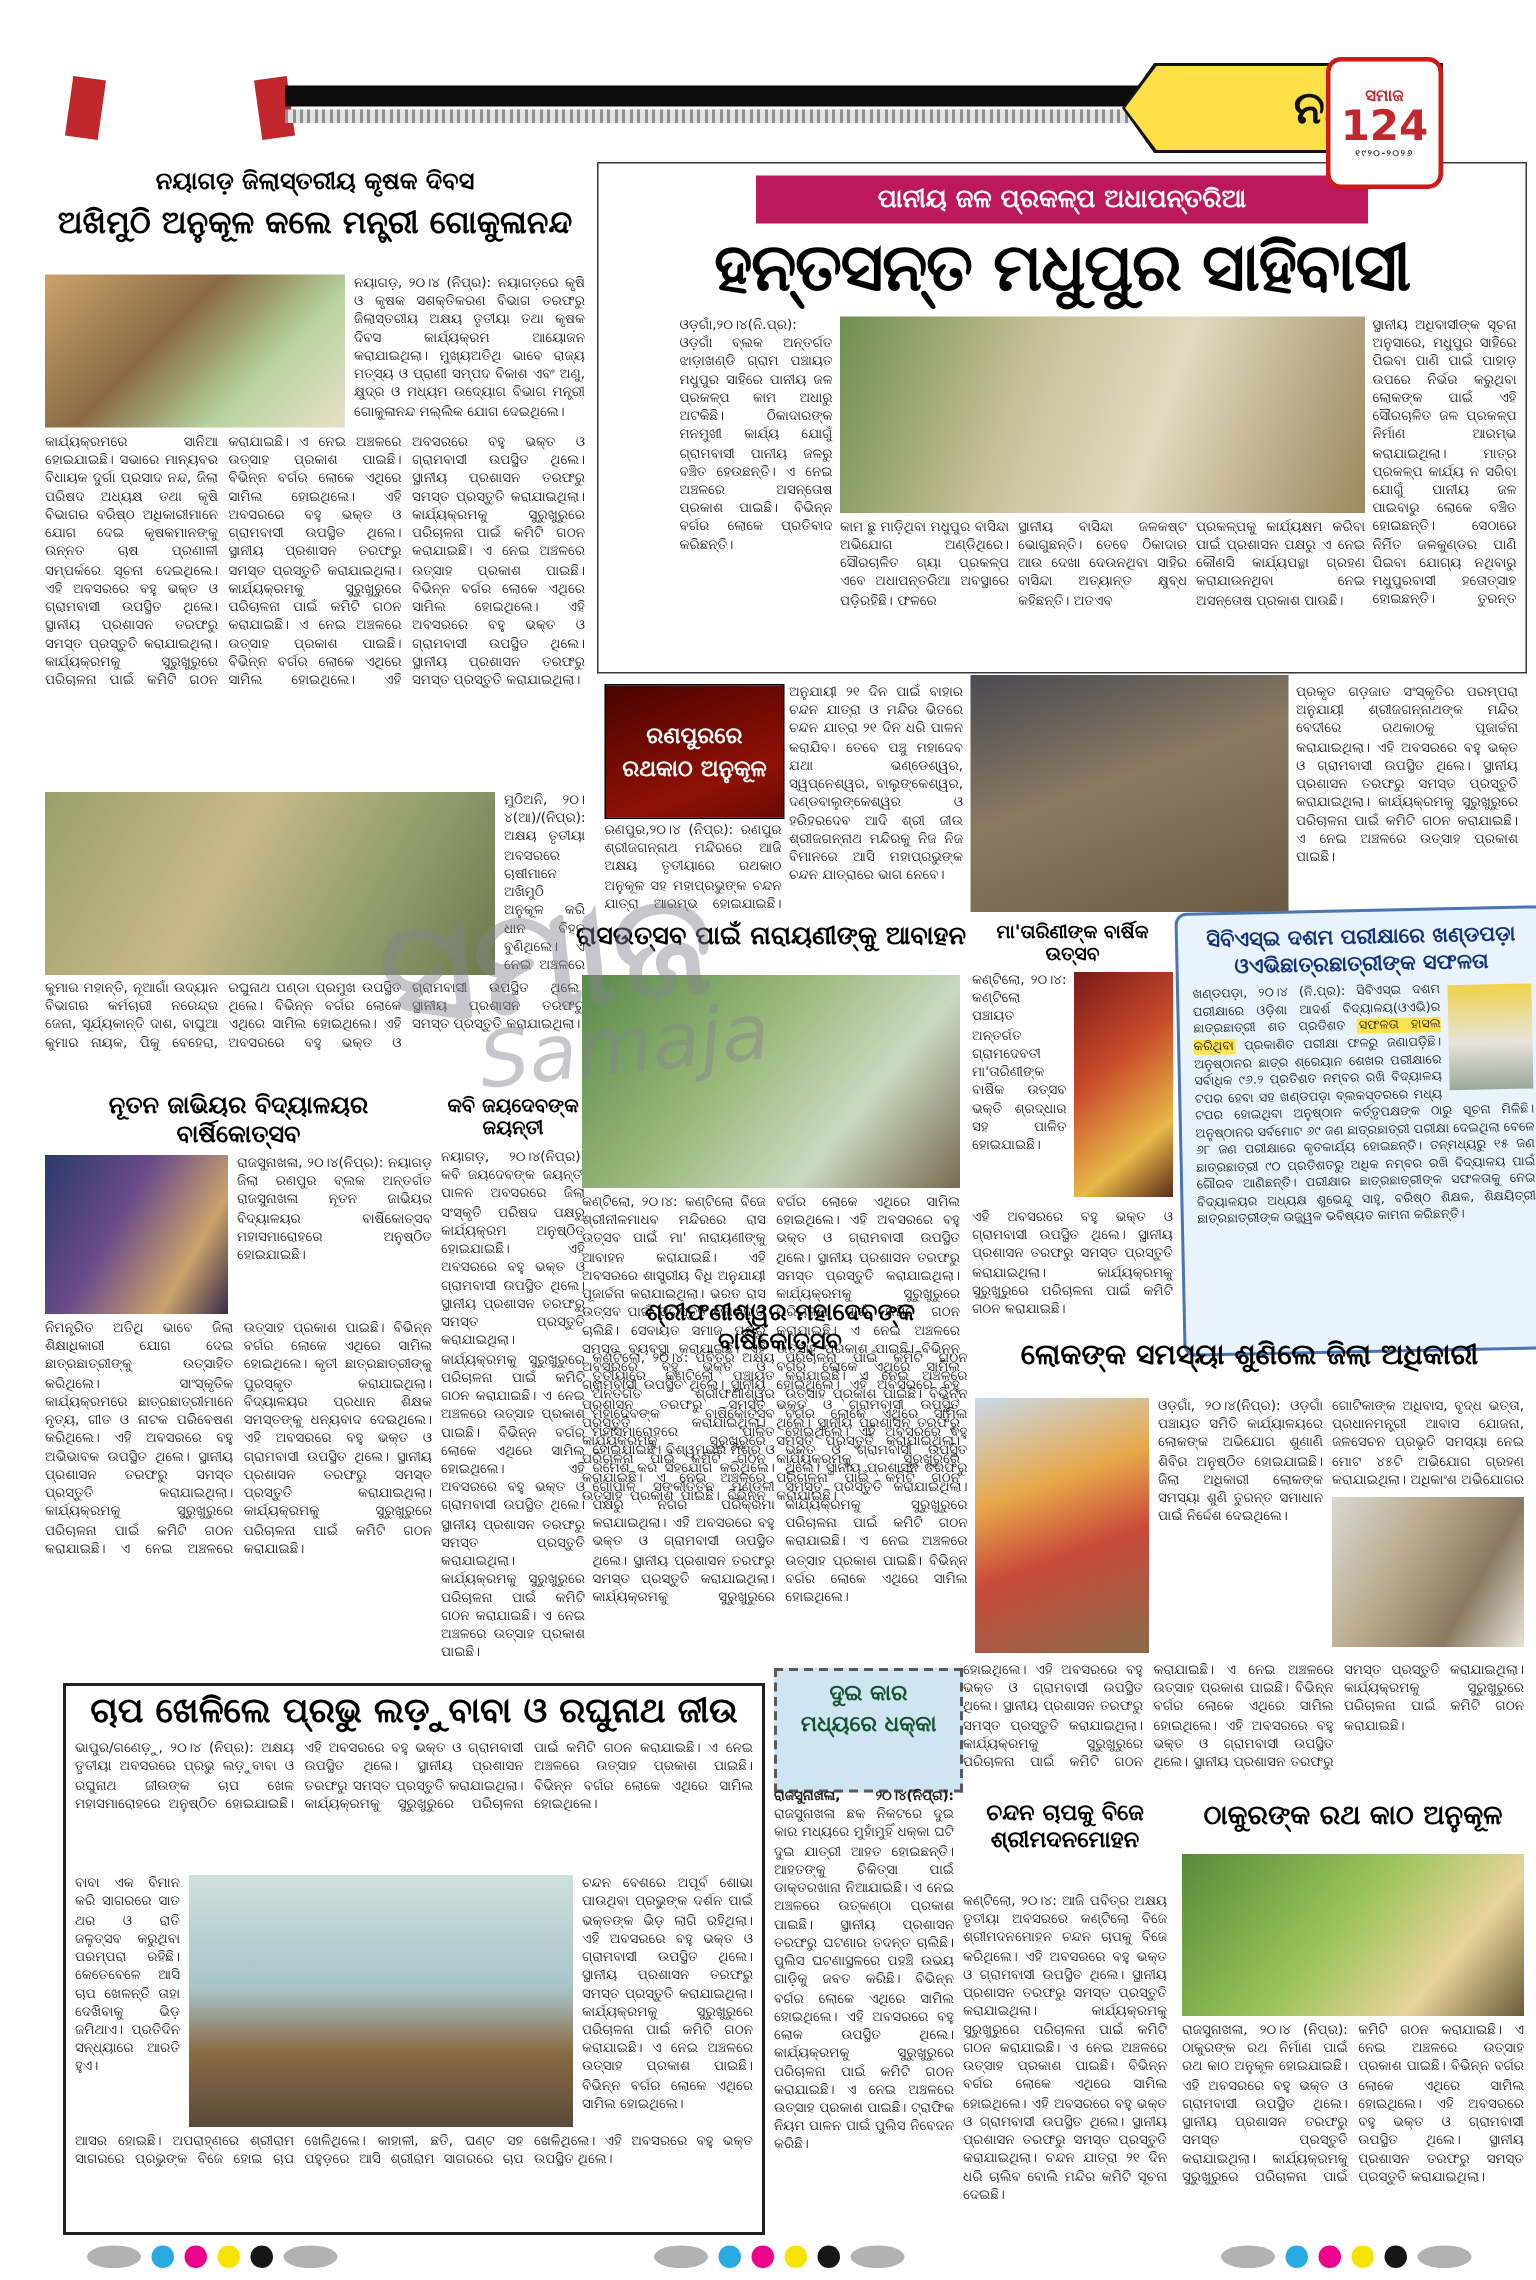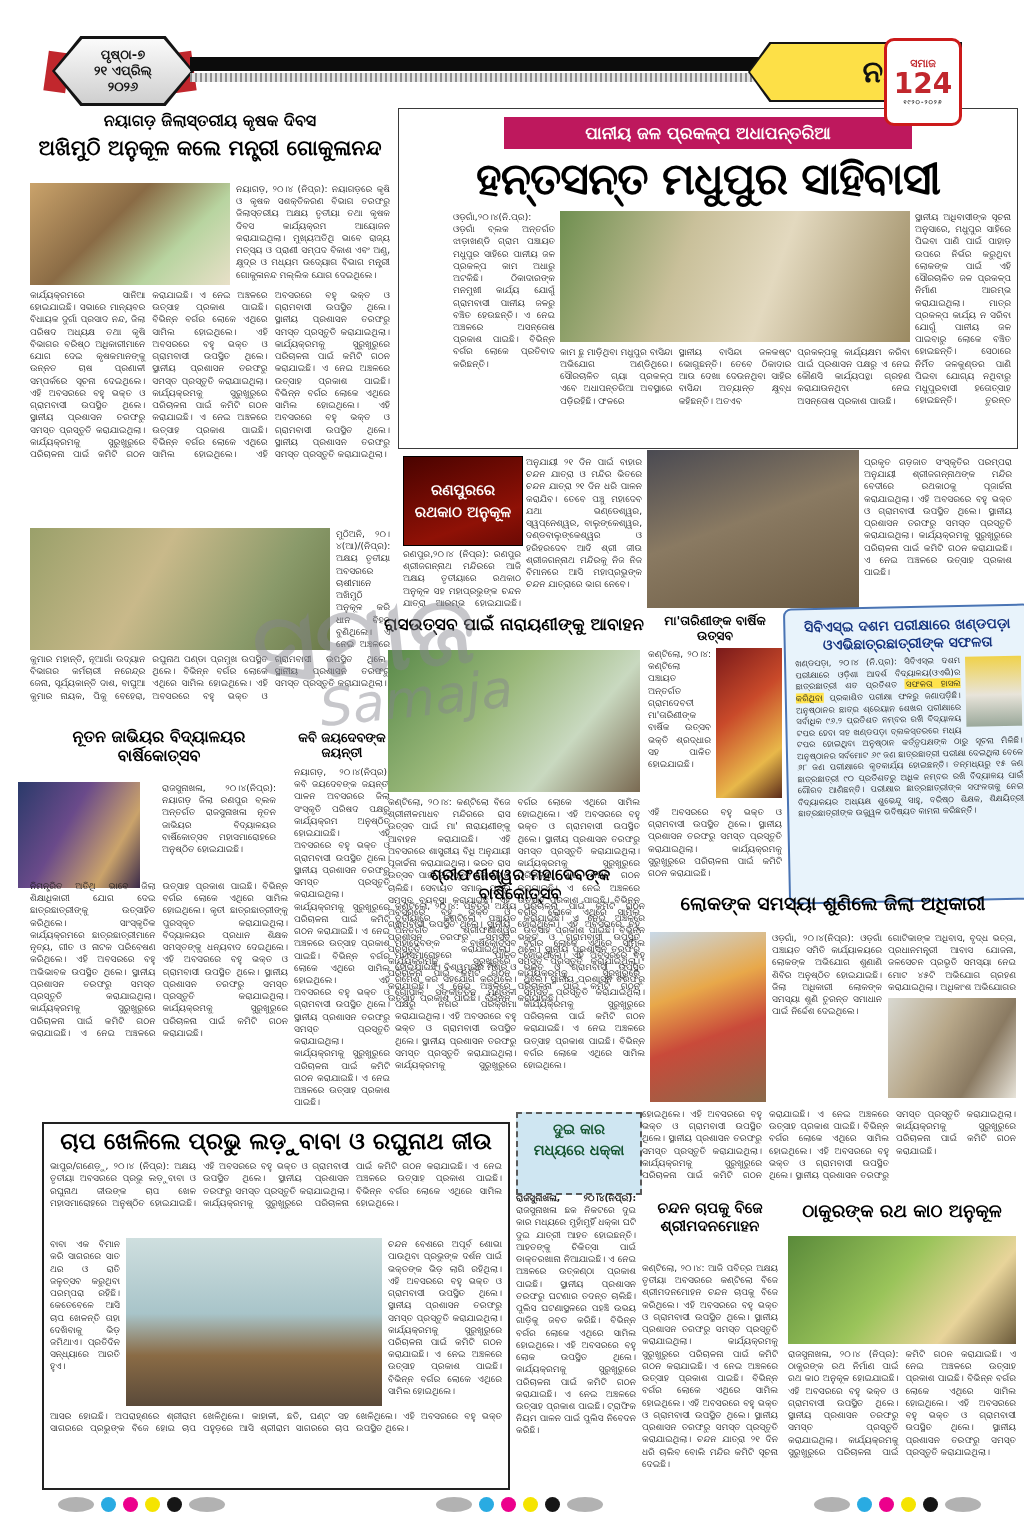--- a/index.html
+++ b/index.html
@@ -65,27 +65,20 @@
   .dot{width:15px;height:15px;border-radius:50%;}
   .ell{width:36px;height:15px;border-radius:50%;background:#b2b2b2;}
 </style>
 </head>
 <body>
 
 <div class="page">
 
   <div class="abs wing" style="left:46px;top:52px;transform:rotate(8deg);"></div>
   <div class="abs wing" style="left:172px;top:52px;transform:rotate(-8deg);"></div>
-  <div class="abs hexo" style="left:52px;top:36px;width:142px;height:70px;">
-    <div class="hexi">
-      <span>ପୃଷ୍ଠା-୭</span>
-      <span>୨୧ ଏପ୍ରିଲ୍</span>
-      <span>୨୦୨୬</span>
-    </div>
-  </div>
   <div class="abs barblack" style="left:190px;top:57px;width:690px;height:14px;"></div>
   <div class="abs bardot" style="left:190px;top:73px;width:690px;height:9px;"></div>
   <div class="abs edo" style="left:748px;top:42px;width:214px;height:60px;">
     <div class="edi">
         <span>ନୟାଗଡ଼</span>
       </div>
   </div>
   <div class="abs logo" style="left:884px;top:38px;width:72px;height:82px;">
     <div class="t">ସମାଜ</div>
     <div class="n">124</div>
@@ -99,21 +92,21 @@
     <div class="bt" style="flex:1;height:102px;">ନୟାଗଡ଼, ୨୦।୪ (ନିପ୍ର): ନୟାଗଡ଼ରେ କୃଷି ଓ କୃଷକ ସଶକ୍ତିକରଣ ବିଭାଗ ତରଫରୁ ଜିଲାସ୍ତରୀୟ ଅକ୍ଷୟ ତୃତୀୟା ତଥା କୃଷକ ଦିବସ କାର୍ଯ୍ୟକ୍ରମ ଆୟୋଜନ କରାଯାଇଥିଲା। ମୁଖ୍ୟଅତିଥି ଭାବେ ରାଜ୍ୟ ମତ୍ସ୍ୟ ଓ ପ୍ରାଣୀ ସମ୍ପଦ ବିକାଶ ଏବଂ ଅଣୁ, କ୍ଷୁଦ୍ର ଓ ମଧ୍ୟମ ଉଦ୍ୟୋଗ ବିଭାଗ ମନ୍ତ୍ରୀ ଗୋକୁଳାନନ୍ଦ ମଲ୍ଲିକ ଯୋଗ ଦେଇଥିଲେ।</div>
   </div>
   <div class="abs bt c3" style="left:30px;top:289px;width:360px;height:236px;">କାର୍ଯ୍ୟକ୍ରମରେ ସାନିଆ ହୋଇଯାଇଛି। ସଭାରେ ମାନ୍ୟବର ବିଧାୟକ ଦୁର୍ଗା ପ୍ରସାଦ ନନ୍ଦ, ଜିଲା ପରିଷଦ ଅଧ୍ୟକ୍ଷ ତଥା କୃଷି ବିଭାଗର ବରିଷ୍ଠ ଅଧିକାରୀମାନେ ଯୋଗ ଦେଇ କୃଷକମାନଙ୍କୁ ଉନ୍ନତ ଚାଷ ପ୍ରଣାଳୀ ସମ୍ପର୍କରେ ସୂଚନା ଦେଇଥିଲେ। ଏହି ଅବସରରେ ବହୁ ଭକ୍ତ ଓ ଗ୍ରାମବାସୀ ଉପସ୍ଥିତ ଥିଲେ। ସ୍ଥାନୀୟ ପ୍ରଶାସନ ତରଫରୁ ସମସ୍ତ ପ୍ରସ୍ତୁତି କରାଯାଇଥିଲା। କାର୍ଯ୍ୟକ୍ରମକୁ ସୁରୁଖୁରୁରେ ପରିଚାଳନା ପାଇଁ କମିଟି ଗଠନ କରାଯାଇଛି। ଏ ନେଇ ଅଞ୍ଚଳରେ ଉତ୍ସାହ ପ୍ରକାଶ ପାଇଛି। ବିଭିନ୍ନ ବର୍ଗର ଲୋକେ ଏଥିରେ ସାମିଲ ହୋଇଥିଲେ। ଏହି ଅବସରରେ ବହୁ ଭକ୍ତ ଓ ଗ୍ରାମବାସୀ ଉପସ୍ଥିତ ଥିଲେ। ସ୍ଥାନୀୟ ପ୍ରଶାସନ ତରଫରୁ ସମସ୍ତ ପ୍ରସ୍ତୁତି କରାଯାଇଥିଲା। କାର୍ଯ୍ୟକ୍ରମକୁ ସୁରୁଖୁରୁରେ ପରିଚାଳନା ପାଇଁ କମିଟି ଗଠନ କରାଯାଇଛି। ଏ ନେଇ ଅଞ୍ଚଳରେ ଉତ୍ସାହ ପ୍ରକାଶ ପାଇଛି। ବିଭିନ୍ନ ବର୍ଗର ଲୋକେ ଏଥିରେ ସାମିଲ ହୋଇଥିଲେ। ଏହି ଅବସରରେ ବହୁ ଭକ୍ତ ଓ ଗ୍ରାମବାସୀ ଉପସ୍ଥିତ ଥିଲେ। ସ୍ଥାନୀୟ ପ୍ରଶାସନ ତରଫରୁ ସମସ୍ତ ପ୍ରସ୍ତୁତି କରାଯାଇଥିଲା। କାର୍ଯ୍ୟକ୍ରମକୁ ସୁରୁଖୁରୁରେ ପରିଚାଳନା ପାଇଁ କମିଟି ଗଠନ କରାଯାଇଛି। ଏ ନେଇ ଅଞ୍ଚଳରେ ଉତ୍ସାହ ପ୍ରକାଶ ପାଇଛି। ବିଭିନ୍ନ ବର୍ଗର ଲୋକେ ଏଥିରେ ସାମିଲ ହୋଇଥିଲେ। ଏହି ଅବସରରେ ବହୁ ଭକ୍ତ ଓ ଗ୍ରାମବାସୀ ଉପସ୍ଥିତ ଥିଲେ। ସ୍ଥାନୀୟ ପ୍ରଶାସନ ତରଫରୁ ସମସ୍ତ ପ୍ରସ୍ତୁତି କରାଯାଇଥିଲା।</div>
   <div class="abs" style="left:30px;top:528px;width:360px;height:122px;display:flex;gap:6px;">
     <div class="p-plough" style="width:300px;height:122px;flex:none;"></div>
     <div class="bt" style="flex:1;height:122px;">ମୁଠିଅନି, ୨୦।୪(ଆ)/(ନିପ୍ର): ଅକ୍ଷୟ ତୃତୀୟା ଅବସରରେ ଚାଷୀମାନେ ଅଖିମୁଠି ଅନୁକୂଳ କରି ଧାନ ବିହନ ବୁଣିଥିଲେ। ଏ ନେଇ ଅଞ୍ଚଳରେ ଉତ୍ସାହ ପ୍ରକାଶ ପାଇଛି।</div>
   </div>
   <div class="abs bt c3" style="left:30px;top:653px;width:360px;height:72px;">କୁମାର ମହାନ୍ତି, ନୂଆଗାଁ ଉଦ୍ୟାନ ବିଭାଗର କର୍ମଚାରୀ ନରେନ୍ଦ୍ର ଜେନା, ସୂର୍ଯ୍ୟକାନ୍ତି ଦାଶ, ବାଘୁଆ କୁମାର ନାୟକ, ପିକୁ ବେହେରା, ରଘୁନାଥ ପଣ୍ଡା ପ୍ରମୁଖ ଉପସ୍ଥିତ ଥିଲେ। ବିଭିନ୍ନ ବର୍ଗର ଲୋକେ ଏଥିରେ ସାମିଲ ହୋଇଥିଲେ। ଏହି ଅବସରରେ ବହୁ ଭକ୍ତ ଓ ଗ୍ରାମବାସୀ ଉପସ୍ଥିତ ଥିଲେ। ସ୍ଥାନୀୟ ପ୍ରଶାସନ ତରଫରୁ ସମସ୍ତ ପ୍ରସ୍ତୁତି କରାଯାଇଥିଲା।</div>
 
   <div class="abs hl" style="left:30px;top:728px;width:258px;font-size:16px;">ନୂତନ ଜାଭିୟର ବିଦ୍ୟାଳୟର ବାର୍ଷିକୋତ୍ସବ</div>
-  <div class="abs" style="left:18px;top:770px;width:258px;height:106px;display:flex;gap:22px;margin-top:12px;">
+  <div class="abs" style="left:30px;top:770px;width:258px;height:106px;display:flex;gap:6px;">
     <div class="p-stage" style="width:122px;height:106px;flex:none;"></div>
     <div class="bt" style="flex:1;height:106px;">ରାଜସୁନାଖଳା, ୨୦।୪(ନିପ୍ର): ନୟାଗଡ଼ ଜିଲା ରଣପୁର ବ୍ଲକ ଅନ୍ତର୍ଗତ ରାଜସୁନାଖଳା ନୂତନ ଜାଭିୟର ବିଦ୍ୟାଳୟର ବାର୍ଷିକୋତ୍ସବ ମହାସମାରୋହରେ ଅନୁଷ୍ଠିତ ହୋଇଯାଇଛି।</div>
   </div>
   <div class="abs bt c2" style="left:30px;top:880px;width:258px;height:228px;">ନିମନ୍ତ୍ରିତ ଅତିଥି ଭାବେ ଜିଲା ଶିକ୍ଷାଧିକାରୀ ଯୋଗ ଦେଇ ଛାତ୍ରଛାତ୍ରୀଙ୍କୁ ଉତ୍ସାହିତ କରିଥିଲେ। ସାଂସ୍କୃତିକ କାର୍ଯ୍ୟକ୍ରମରେ ଛାତ୍ରଛାତ୍ରୀମାନେ ନୃତ୍ୟ, ଗୀତ ଓ ନାଟକ ପରିବେଷଣ କରିଥିଲେ। ଏହି ଅବସରରେ ବହୁ ଅଭିଭାବକ ଉପସ୍ଥିତ ଥିଲେ। ସ୍ଥାନୀୟ ପ୍ରଶାସନ ତରଫରୁ ସମସ୍ତ ପ୍ରସ୍ତୁତି କରାଯାଇଥିଲା। କାର୍ଯ୍ୟକ୍ରମକୁ ସୁରୁଖୁରୁରେ ପରିଚାଳନା ପାଇଁ କମିଟି ଗଠନ କରାଯାଇଛି। ଏ ନେଇ ଅଞ୍ଚଳରେ ଉତ୍ସାହ ପ୍ରକାଶ ପାଇଛି। ବିଭିନ୍ନ ବର୍ଗର ଲୋକେ ଏଥିରେ ସାମିଲ ହୋଇଥିଲେ। କୃତୀ ଛାତ୍ରଛାତ୍ରୀଙ୍କୁ ପୁରସ୍କୃତ କରାଯାଇଥିଲା। ବିଦ୍ୟାଳୟର ପ୍ରଧାନ ଶିକ୍ଷକ ସମସ୍ତଙ୍କୁ ଧନ୍ୟବାଦ ଦେଇଥିଲେ। ଏହି ଅବସରରେ ବହୁ ଭକ୍ତ ଓ ଗ୍ରାମବାସୀ ଉପସ୍ଥିତ ଥିଲେ। ସ୍ଥାନୀୟ ପ୍ରଶାସନ ତରଫରୁ ସମସ୍ତ ପ୍ରସ୍ତୁତି କରାଯାଇଥିଲା। କାର୍ଯ୍ୟକ୍ରମକୁ ସୁରୁଖୁରୁରେ ପରିଚାଳନା ପାଇଁ କମିଟି ଗଠନ କରାଯାଇଛି।</div>
 
   <div class="abs hl" style="left:294px;top:730px;width:96px;font-size:13px;">କବି ଜୟଦେବଙ୍କ ଜୟନ୍ତୀ</div>
   <div class="abs bt" style="left:294px;top:766px;width:96px;height:342px;">ନୟାଗଡ଼, ୨୦।୪(ନିପ୍ର): କବି ଜୟଦେବଙ୍କ ଜୟନ୍ତୀ ପାଳନ ଅବସରରେ ଜିଲା ସଂସ୍କୃତି ପରିଷଦ ପକ୍ଷରୁ କାର୍ଯ୍ୟକ୍ରମ ଅନୁଷ୍ଠିତ ହୋଇଯାଇଛି। ଏହି ଅବସରରେ ବହୁ ଭକ୍ତ ଓ ଗ୍ରାମବାସୀ ଉପସ୍ଥିତ ଥିଲେ। ସ୍ଥାନୀୟ ପ୍ରଶାସନ ତରଫରୁ ସମସ୍ତ ପ୍ରସ୍ତୁତି କରାଯାଇଥିଲା। କାର୍ଯ୍ୟକ୍ରମକୁ ସୁରୁଖୁରୁରେ ପରିଚାଳନା ପାଇଁ କମିଟି ଗଠନ କରାଯାଇଛି। ଏ ନେଇ ଅଞ୍ଚଳରେ ଉତ୍ସାହ ପ୍ରକାଶ ପାଇଛି। ବିଭିନ୍ନ ବର୍ଗର ଲୋକେ ଏଥିରେ ସାମିଲ ହୋଇଥିଲେ। ଏହି ଅବସରରେ ବହୁ ଭକ୍ତ ଓ ଗ୍ରାମବାସୀ ଉପସ୍ଥିତ ଥିଲେ। ସ୍ଥାନୀୟ ପ୍ରଶାସନ ତରଫରୁ ସମସ୍ତ ପ୍ରସ୍ତୁତି କରାଯାଇଥିଲା। କାର୍ଯ୍ୟକ୍ରମକୁ ସୁରୁଖୁରୁରେ ପରିଚାଳନା ପାଇଁ କମିଟି ଗଠନ କରାଯାଇଛି। ଏ ନେଇ ଅଞ୍ଚଳରେ ଉତ୍ସାହ ପ୍ରକାଶ ପାଇଛି।</div>
 
   <div class="abs mainbox" style="left:398px;top:108px;width:618px;height:339px;">
     <div class="greenbanner">ପାନୀୟ ଜଳ ପ୍ରକଳ୍ପ ଅଧାପନ୍ତରିଆ</div>
@@ -171,21 +164,21 @@
     <div style="flex:1;display:flex;flex-direction:column;gap:4px;">
       <div class="bt" style="height:62px;">ଗୋଟିକାଙ୍କ ଅଧିବାସ, ବୃଦ୍ଧ ଭତ୍ତା, ପ୍ରଧାନମନ୍ତ୍ରୀ ଆବାସ ଯୋଜନା, ଜଳସେଚନ ପ୍ରଭୃତି ସମସ୍ୟା ନେଇ ମୋଟ ୪୫ଟି ଅଭିଯୋଗ ଗ୍ରହଣ କରାଯାଇଥିଲା। ଅଧିକାଂଶ ଅଭିଯୋଗର ତୁରନ୍ତ ସମାଧାନ କରାଯାଇଥିଲା।</div>
       <div class="p-griev" style="width:100%;height:100px;"></div>
     </div>
   </div>
   <div class="abs bt c3" style="left:642px;top:1108px;width:374px;height:80px;">ହୋଇଥିଲେ। ଏହି ଅବସରରେ ବହୁ ଭକ୍ତ ଓ ଗ୍ରାମବାସୀ ଉପସ୍ଥିତ ଥିଲେ। ସ୍ଥାନୀୟ ପ୍ରଶାସନ ତରଫରୁ ସମସ୍ତ ପ୍ରସ୍ତୁତି କରାଯାଇଥିଲା। କାର୍ଯ୍ୟକ୍ରମକୁ ସୁରୁଖୁରୁରେ ପରିଚାଳନା ପାଇଁ କମିଟି ଗଠନ କରାଯାଇଛି। ଏ ନେଇ ଅଞ୍ଚଳରେ ଉତ୍ସାହ ପ୍ରକାଶ ପାଇଛି। ବିଭିନ୍ନ ବର୍ଗର ଲୋକେ ଏଥିରେ ସାମିଲ ହୋଇଥିଲେ। ଏହି ଅବସରରେ ବହୁ ଭକ୍ତ ଓ ଗ୍ରାମବାସୀ ଉପସ୍ଥିତ ଥିଲେ। ସ୍ଥାନୀୟ ପ୍ରଶାସନ ତରଫରୁ ସମସ୍ତ ପ୍ରସ୍ତୁତି କରାଯାଇଥିଲା। କାର୍ଯ୍ୟକ୍ରମକୁ ସୁରୁଖୁରୁରେ ପରିଚାଳନା ପାଇଁ କମିଟି ଗଠନ କରାଯାଇଛି।</div>
 
   <div class="abs ibox" style="left:42px;top:1122px;width:468px;height:368px;padding:4px 6px;box-sizing:border-box;">
     <div class="hl" style="font-size:23px;">ଚାପ ଖେଳିଲେ ପ୍ରଭୁ ଲଡ଼ୁବାବା ଓ ରଘୁନାଥ ଜୀଉ</div>
     <div class="bt c3" style="margin-top:5px;height:70px;">ଭାପୁର/ଗଣେଡ଼ୁ, ୨୦।୪ (ନିପ୍ର): ଅକ୍ଷୟ ତୃତୀୟା ଅବସରରେ ପ୍ରଭୁ ଲଡ଼ୁବାବା ଓ ରଘୁନାଥ ଜୀଉଙ୍କ ଚାପ ଖେଳ ମହାସମାରୋହରେ ଅନୁଷ୍ଠିତ ହୋଇଯାଇଛି। ଏହି ଅବସରରେ ବହୁ ଭକ୍ତ ଓ ଗ୍ରାମବାସୀ ଉପସ୍ଥିତ ଥିଲେ। ସ୍ଥାନୀୟ ପ୍ରଶାସନ ତରଫରୁ ସମସ୍ତ ପ୍ରସ୍ତୁତି କରାଯାଇଥିଲା। କାର୍ଯ୍ୟକ୍ରମକୁ ସୁରୁଖୁରୁରେ ପରିଚାଳନା ପାଇଁ କମିଟି ଗଠନ କରାଯାଇଛି। ଏ ନେଇ ଅଞ୍ଚଳରେ ଉତ୍ସାହ ପ୍ରକାଶ ପାଇଛି। ବିଭିନ୍ନ ବର୍ଗର ଲୋକେ ଏଥିରେ ସାମିଲ ହୋଇଥିଲେ।</div>
-    <div style="display:flex;gap:6px;margin-top:8px;height:168px;font-family:Liberation Serif, serif;">
+    <div style="display:flex;gap:6px;margin-top:20px;height:168px;">
       <div class="bt" style="width:70px;flex:none;">ବାବା ଏକ ବିମାନ କରି ସାଗରରେ ସାତ ଥର ଓ ରାତି ଜଳୁତ୍ସବ କରୁଥିବା ପରମ୍ପରା ରହିଛି। କେତେବେଳେ ଆସି ଚାପ ଖେଳନ୍ତି ତାହା ଦେଖିବାକୁ ଭିଡ଼ ଜମିଥାଏ। ପ୍ରତିଦିନ ସନ୍ଧ୍ୟାରେ ଆରତି ହୁଏ।</div>
       <div class="p-boat" style="width:256px;height:168px;flex:none;"></div>
       <div class="bt" style="flex:1;">ଚନ୍ଦନ ବେଶରେ ଅପୂର୍ବ ଶୋଭା ପାଉଥିବା ପ୍ରଭୁଙ୍କ ଦର୍ଶନ ପାଇଁ ଭକ୍ତଙ୍କ ଭିଡ଼ ଲାଗି ରହିଥିଲା। ଏହି ଅବସରରେ ବହୁ ଭକ୍ତ ଓ ଗ୍ରାମବାସୀ ଉପସ୍ଥିତ ଥିଲେ। ସ୍ଥାନୀୟ ପ୍ରଶାସନ ତରଫରୁ ସମସ୍ତ ପ୍ରସ୍ତୁତି କରାଯାଇଥିଲା। କାର୍ଯ୍ୟକ୍ରମକୁ ସୁରୁଖୁରୁରେ ପରିଚାଳନା ପାଇଁ କମିଟି ଗଠନ କରାଯାଇଛି। ଏ ନେଇ ଅଞ୍ଚଳରେ ଉତ୍ସାହ ପ୍ରକାଶ ପାଇଛି। ବିଭିନ୍ନ ବର୍ଗର ଲୋକେ ଏଥିରେ ସାମିଲ ହୋଇଥିଲେ।</div>
     </div>
     <div class="bt c3" style="margin-top:4px;height:62px;">ଆସର ହୋଇଛି। ଅପରାହ୍ଣରେ ଶ୍ରୀରାମ ସାଗରରେ ପ୍ରଭୁଙ୍କ ବିଜେ ହୋଇ ଚାପ ଖେଳିଥିଲେ। କାହାଳୀ, ଛତି, ଘଣ୍ଟ ସହ ପହୁଡ଼ରେ ଆସି ଶ୍ରୀରାମ ସାଗରରେ ଚାପ ଖେଳିଥିଲେ। ଏହି ଅବସରରେ ବହୁ ଭକ୍ତ ଉପସ୍ଥିତ ଥିଲେ।</div>
   </div>
 
   <div class="abs cyanbox" style="left:516px;top:1112px;width:116px;height:72px;">
     <div class="ch">ଦୁଇ କାର</div>
     <div class="ch">ମଧ୍ୟରେ ଧକ୍କା</div>

